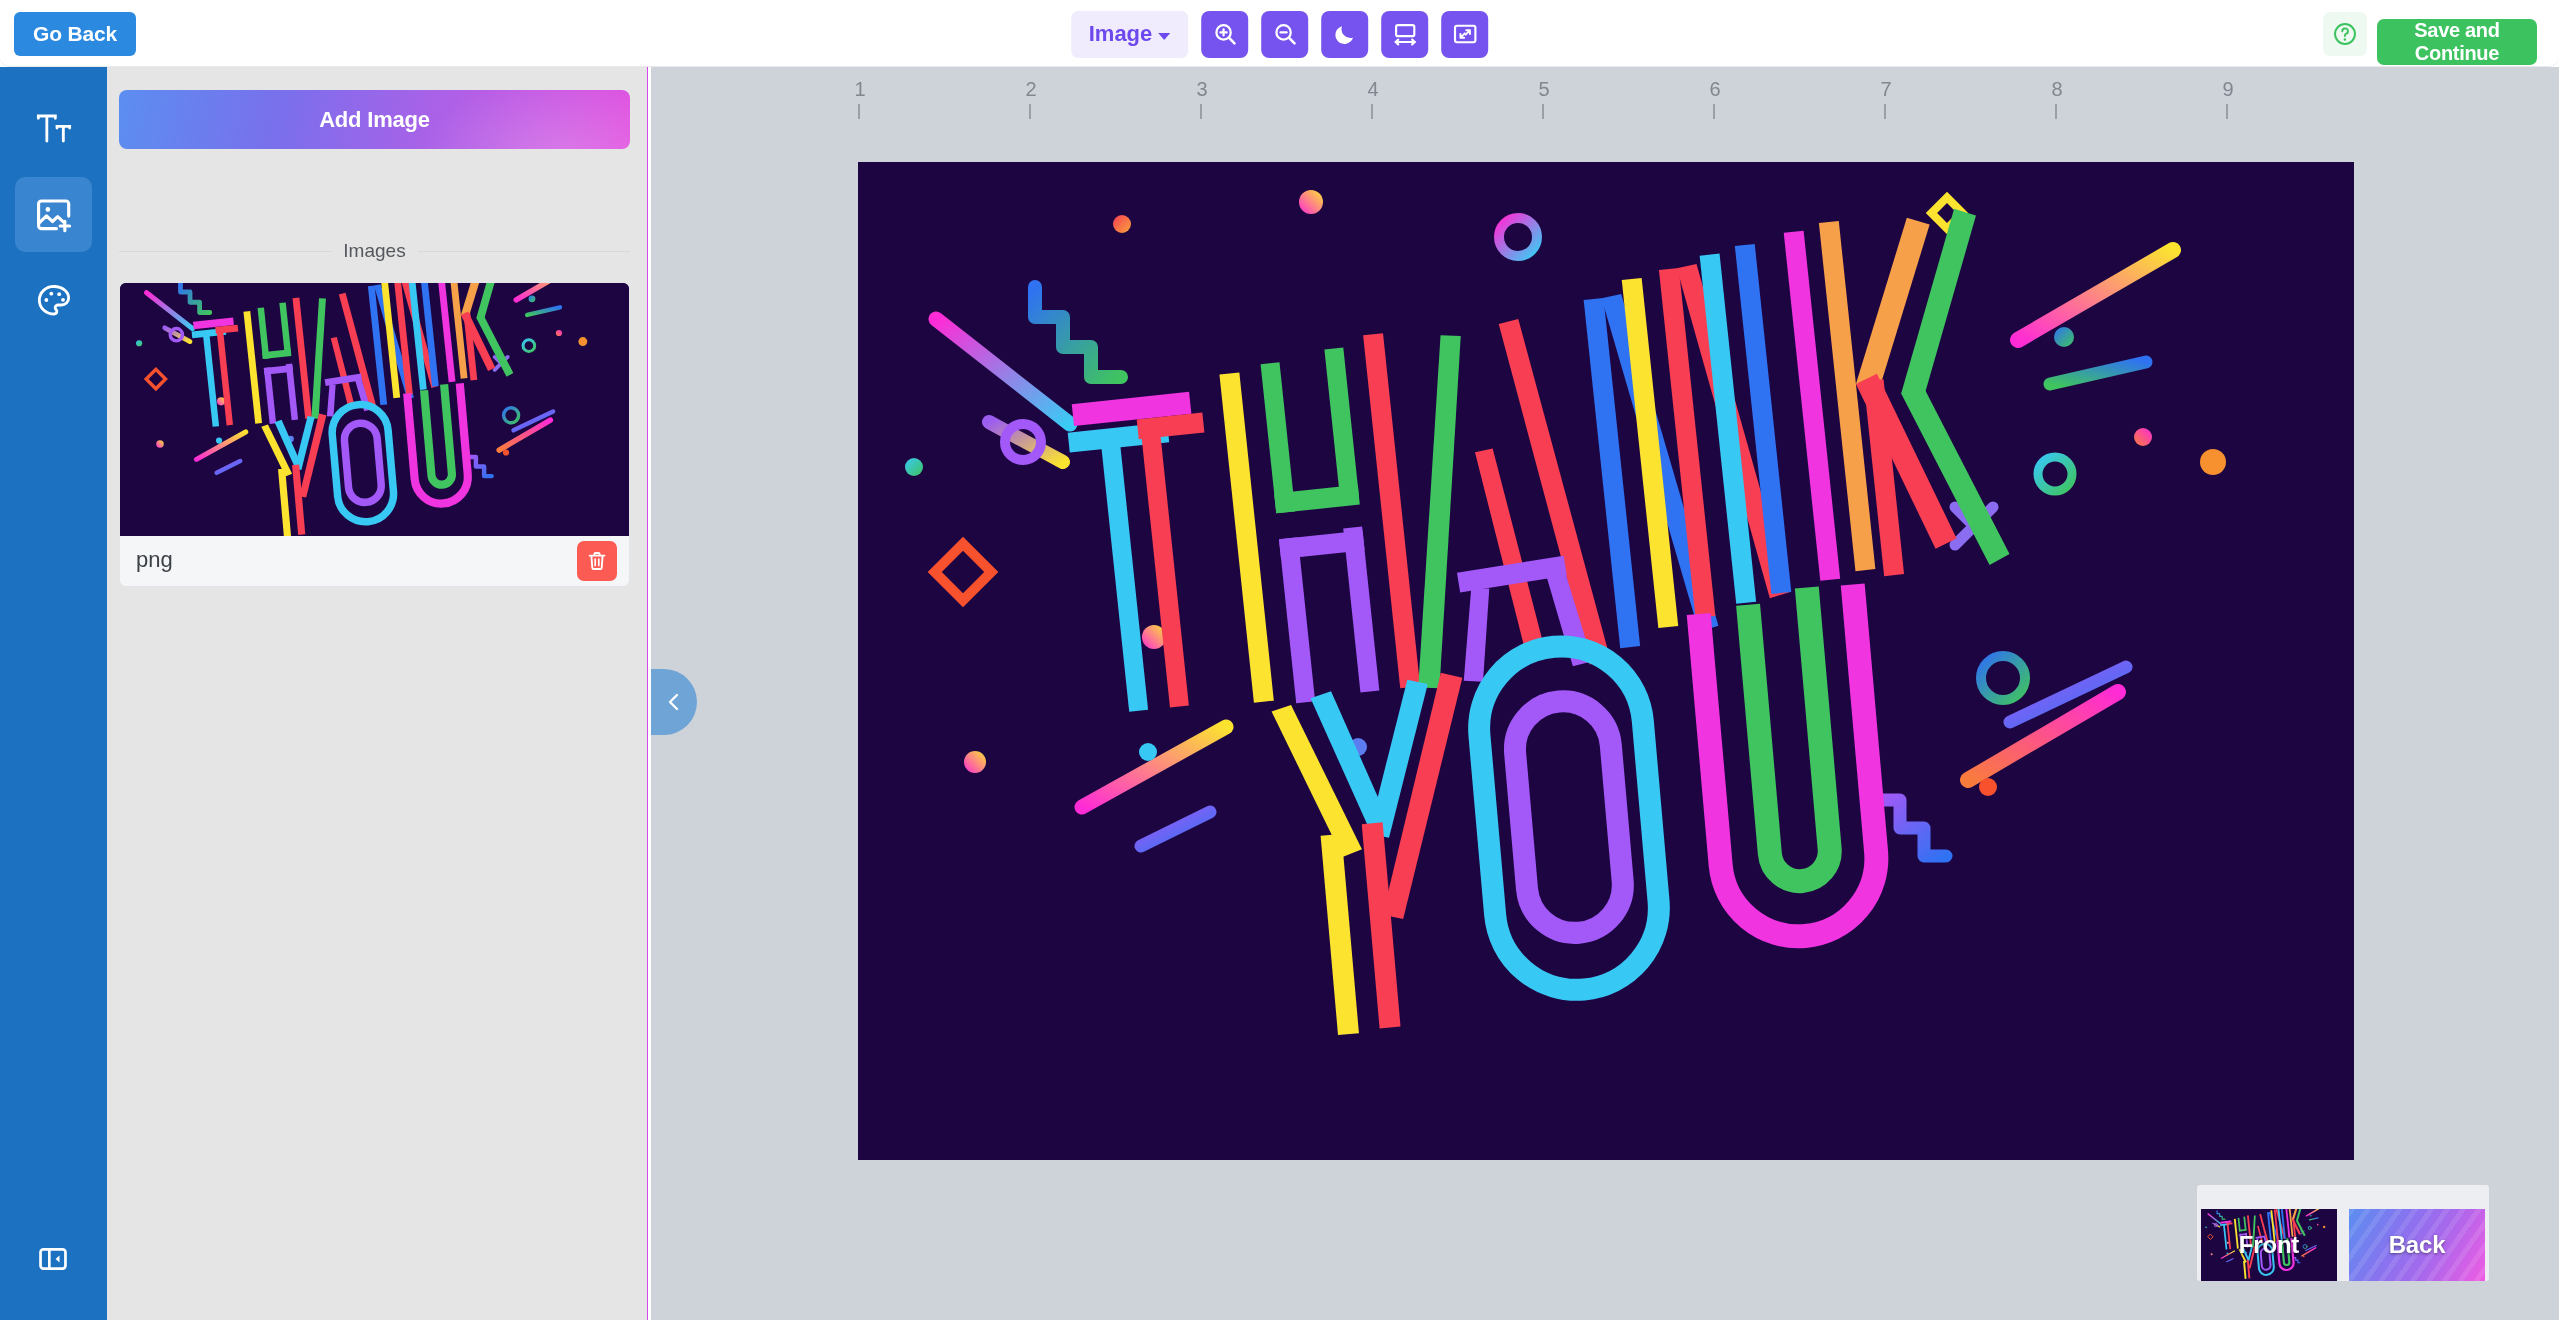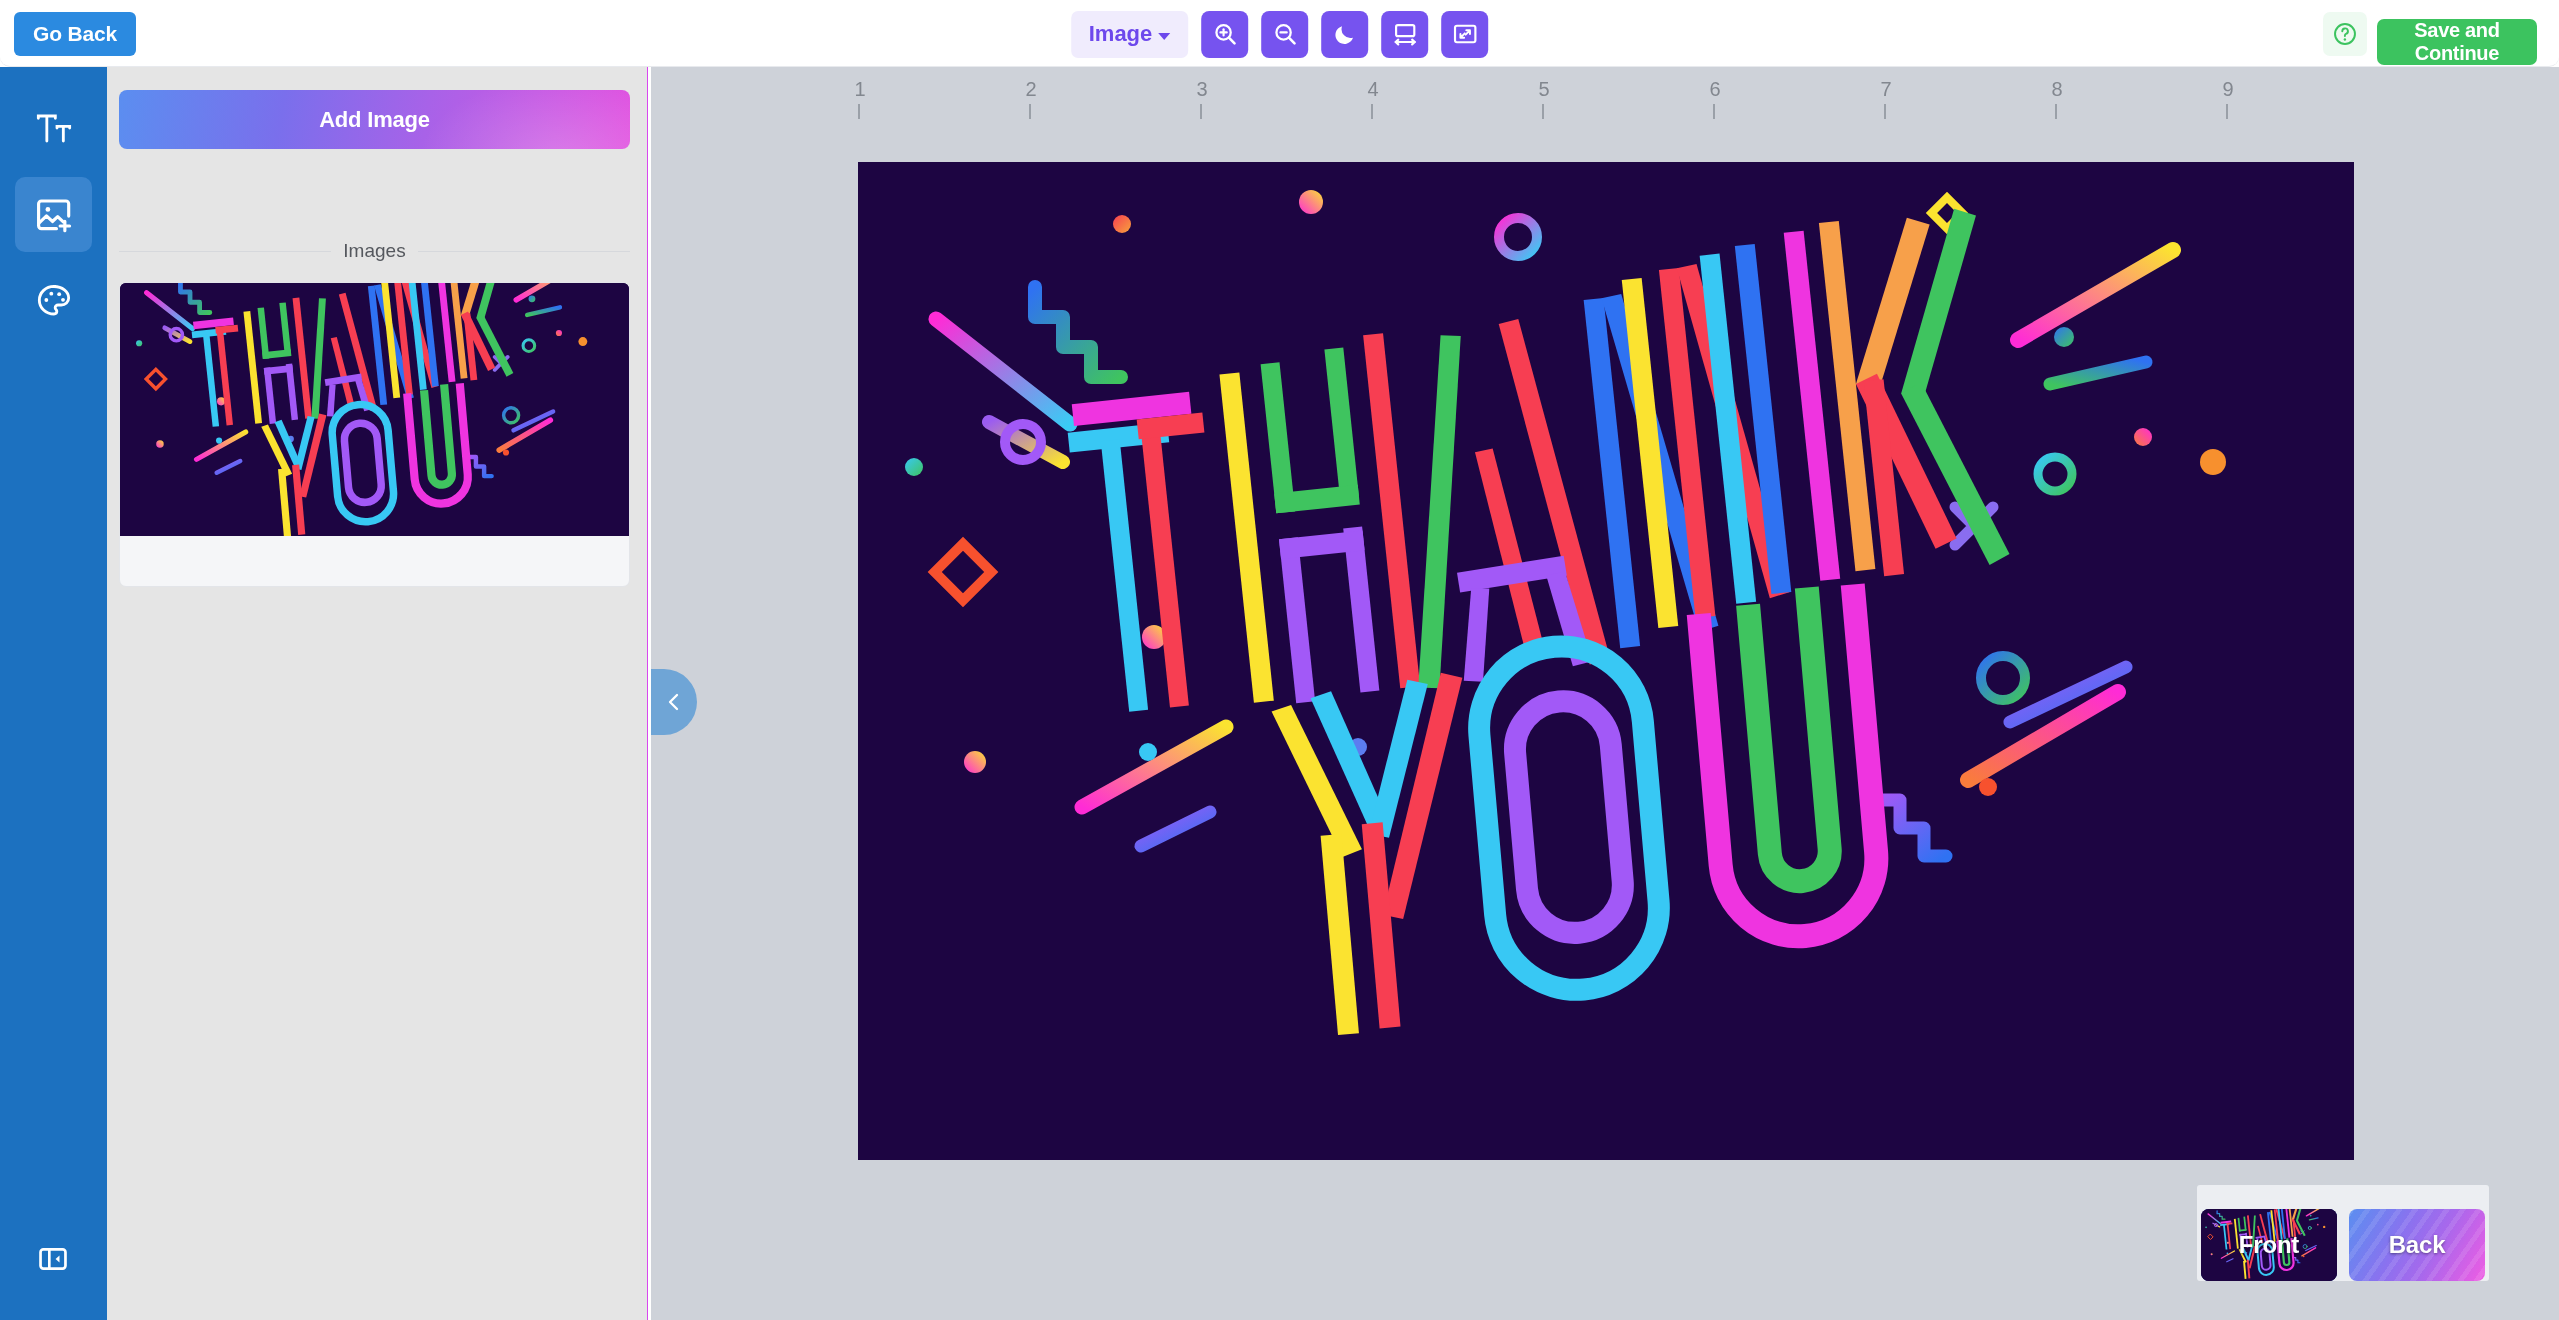--- a/index.html
+++ b/index.html
@@ -217,21 +217,21 @@
     width: 292px; height: 96px;
     background: #eceef2;
     border-radius: 3px;
     display: flex; align-items: center; justify-content: center;
     gap: 12px;
     z-index: 35;
   }
   .side-opt {
     position: relative;
     width: 136px; height: 72px;
-    border-radius: 8px;
+    border-radius: 0;
     overflow: hidden;
     cursor: pointer;
     border: none; padding: 0; margin-top: 24px;
   }
   .side-opt.selected {
     outline: 4px solid #48a2e8;
     outline-offset: -4px;
   }
   .side-opt .side-label {
     position: absolute; left: 0; top: 50%;
@@ -371,20 +371,31 @@
     <span class="line"></span>
     <span class="lbl">Images</span>
     <span class="line"></span>
   </div>
 
   <div id="image-tile">
     <div id="tile-thumb">
       <svg class="art-svg" viewBox="0 0 1496 998" preserveAspectRatio="xMidYMid slice">
         <use href="#artwork-master"></use>
       </svg>
+    </div>
+    <div id="tile-meta">
+      <span id="tile-filename">png</span>
+      <button id="delete-btn">
+        <svg width="24" height="24" viewBox="0 0 24 24">
+          <path d="M4.6 6.6h14.8" stroke="#fff" stroke-width="1.9" stroke-linecap="round"></path>
+          <path d="M9.4 6.6V5.1c0-.6.5-1.1 1.1-1.1h3c.6 0 1.1.5 1.1 1.1v1.5" fill="none" stroke="#fff" stroke-width="1.9"></path>
+          <path d="M6.4 6.6l.9 12.1c.05.7.6 1.3 1.3 1.3h6.8c.7 0 1.25-.6 1.3-1.3l.9-12.1" fill="none" stroke="#fff" stroke-width="1.9" stroke-linejoin="round"></path>
+          <path d="M10.2 10v6.4M13.8 10v6.4" stroke="#fff" stroke-width="1.7" stroke-linecap="round"></path>
+        </svg>
+      </button>
     </div>
   </div>
 </div>
 
 <div id="stage">
 
   <div id="ruler">
       <div class="ruler-tick" style="left: 207px;">
         <span class="num">1</span>
         <span class="mark"></span>

